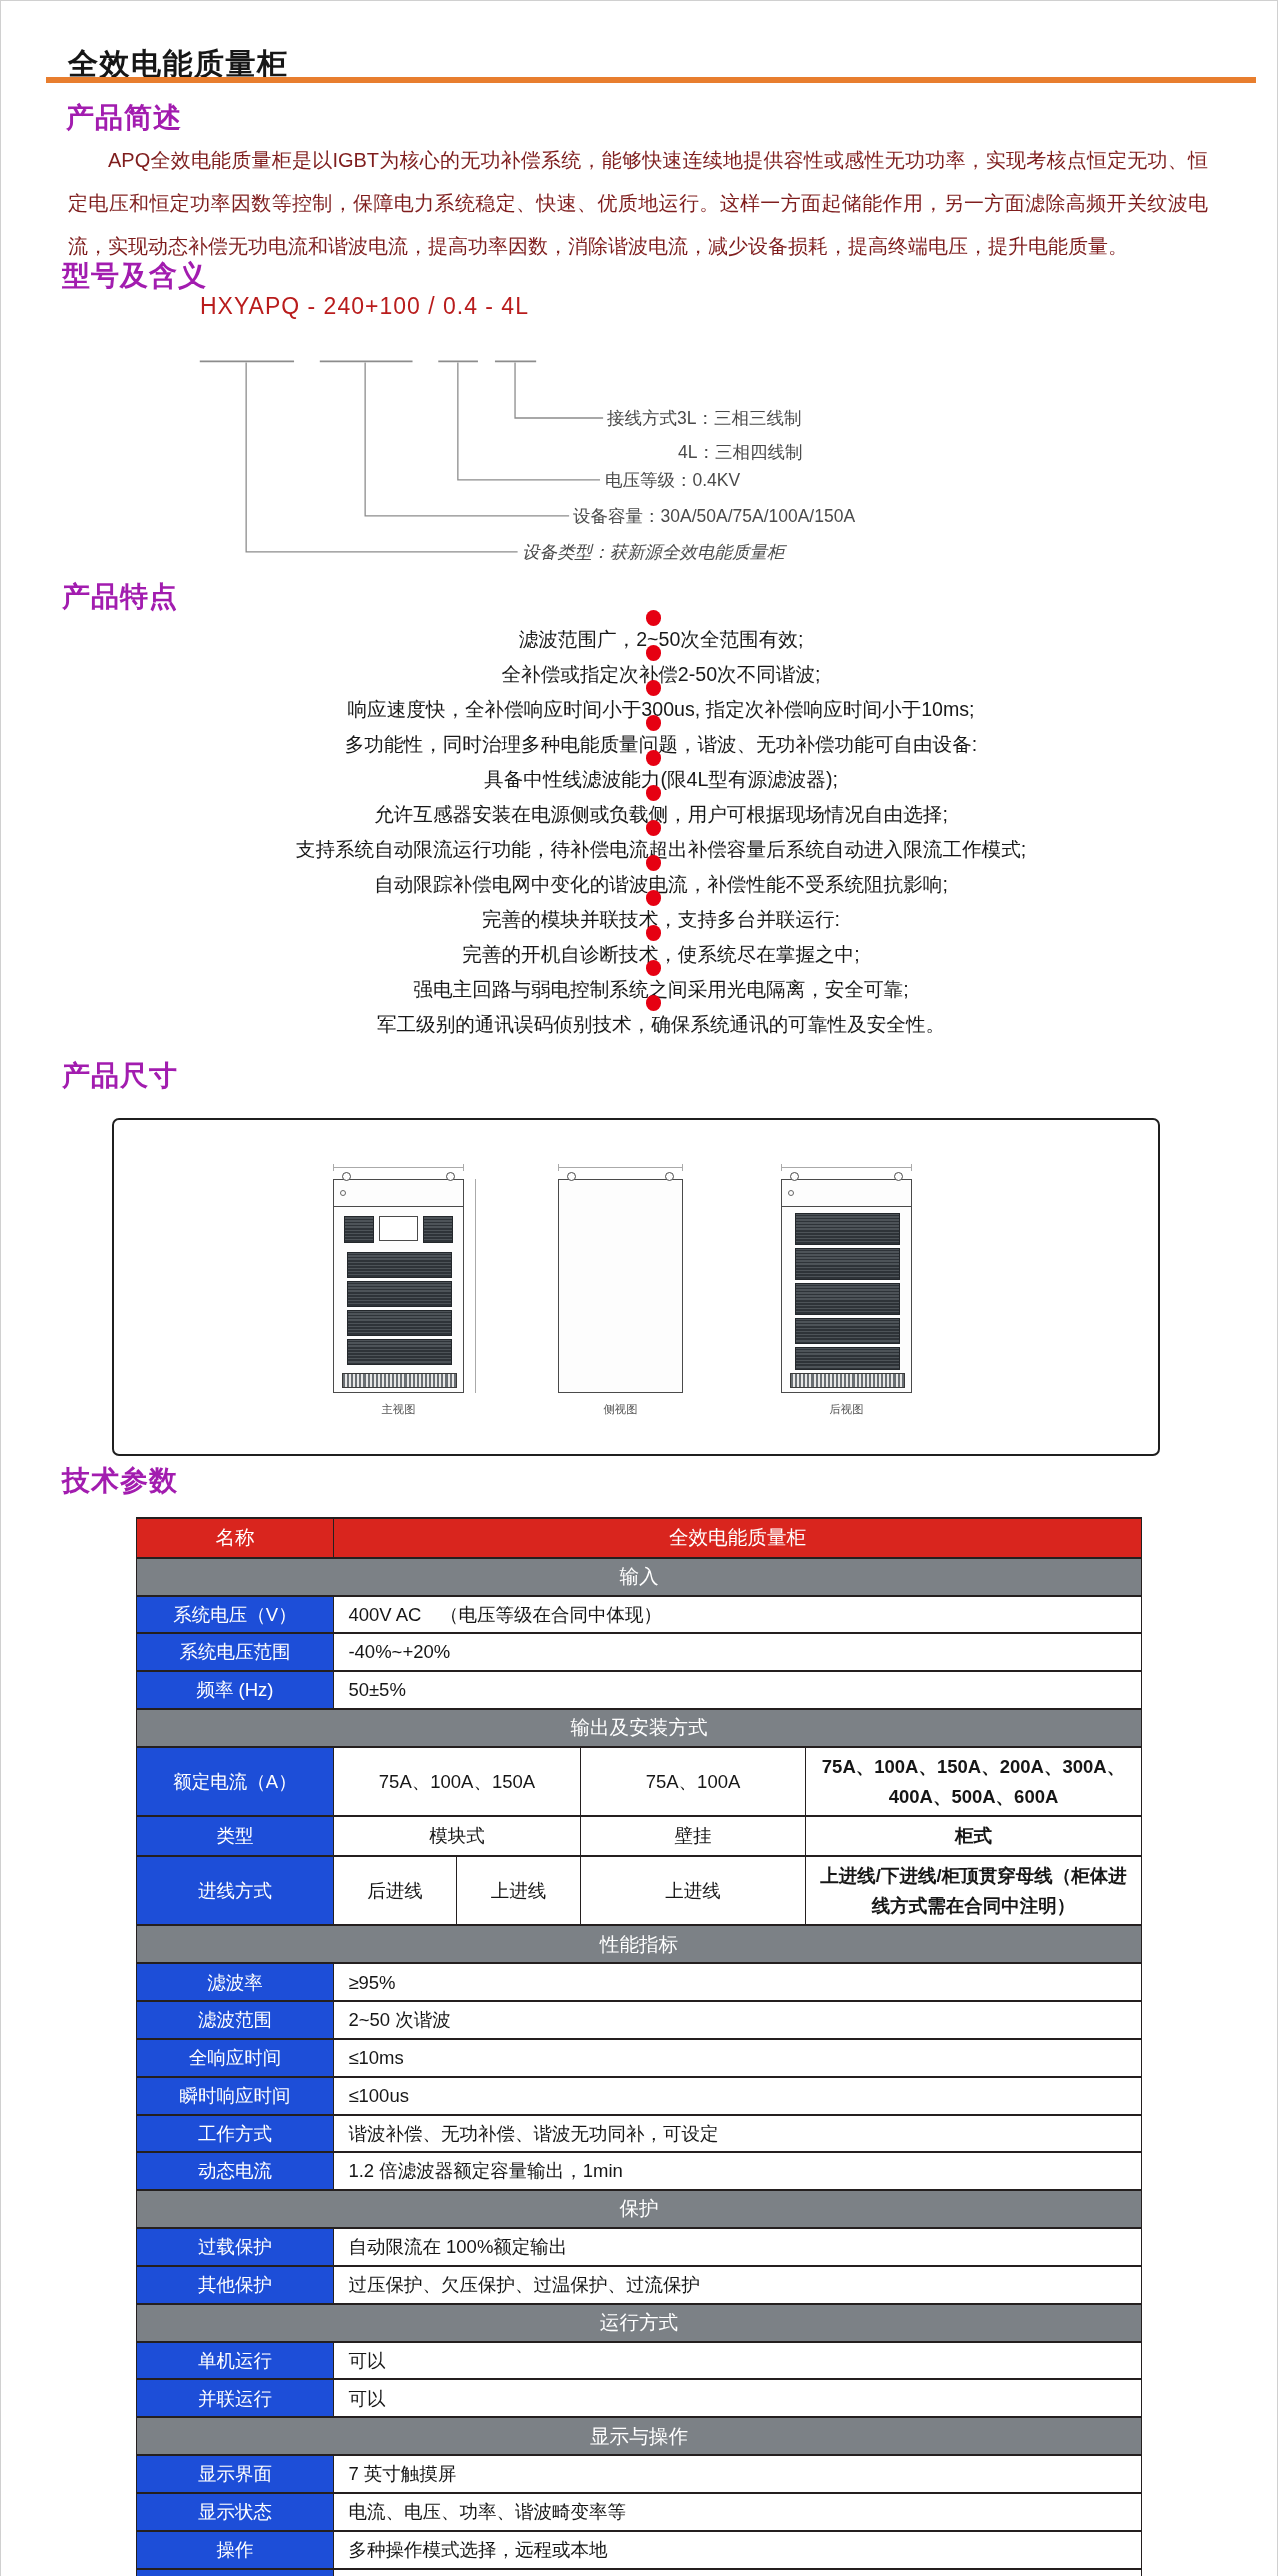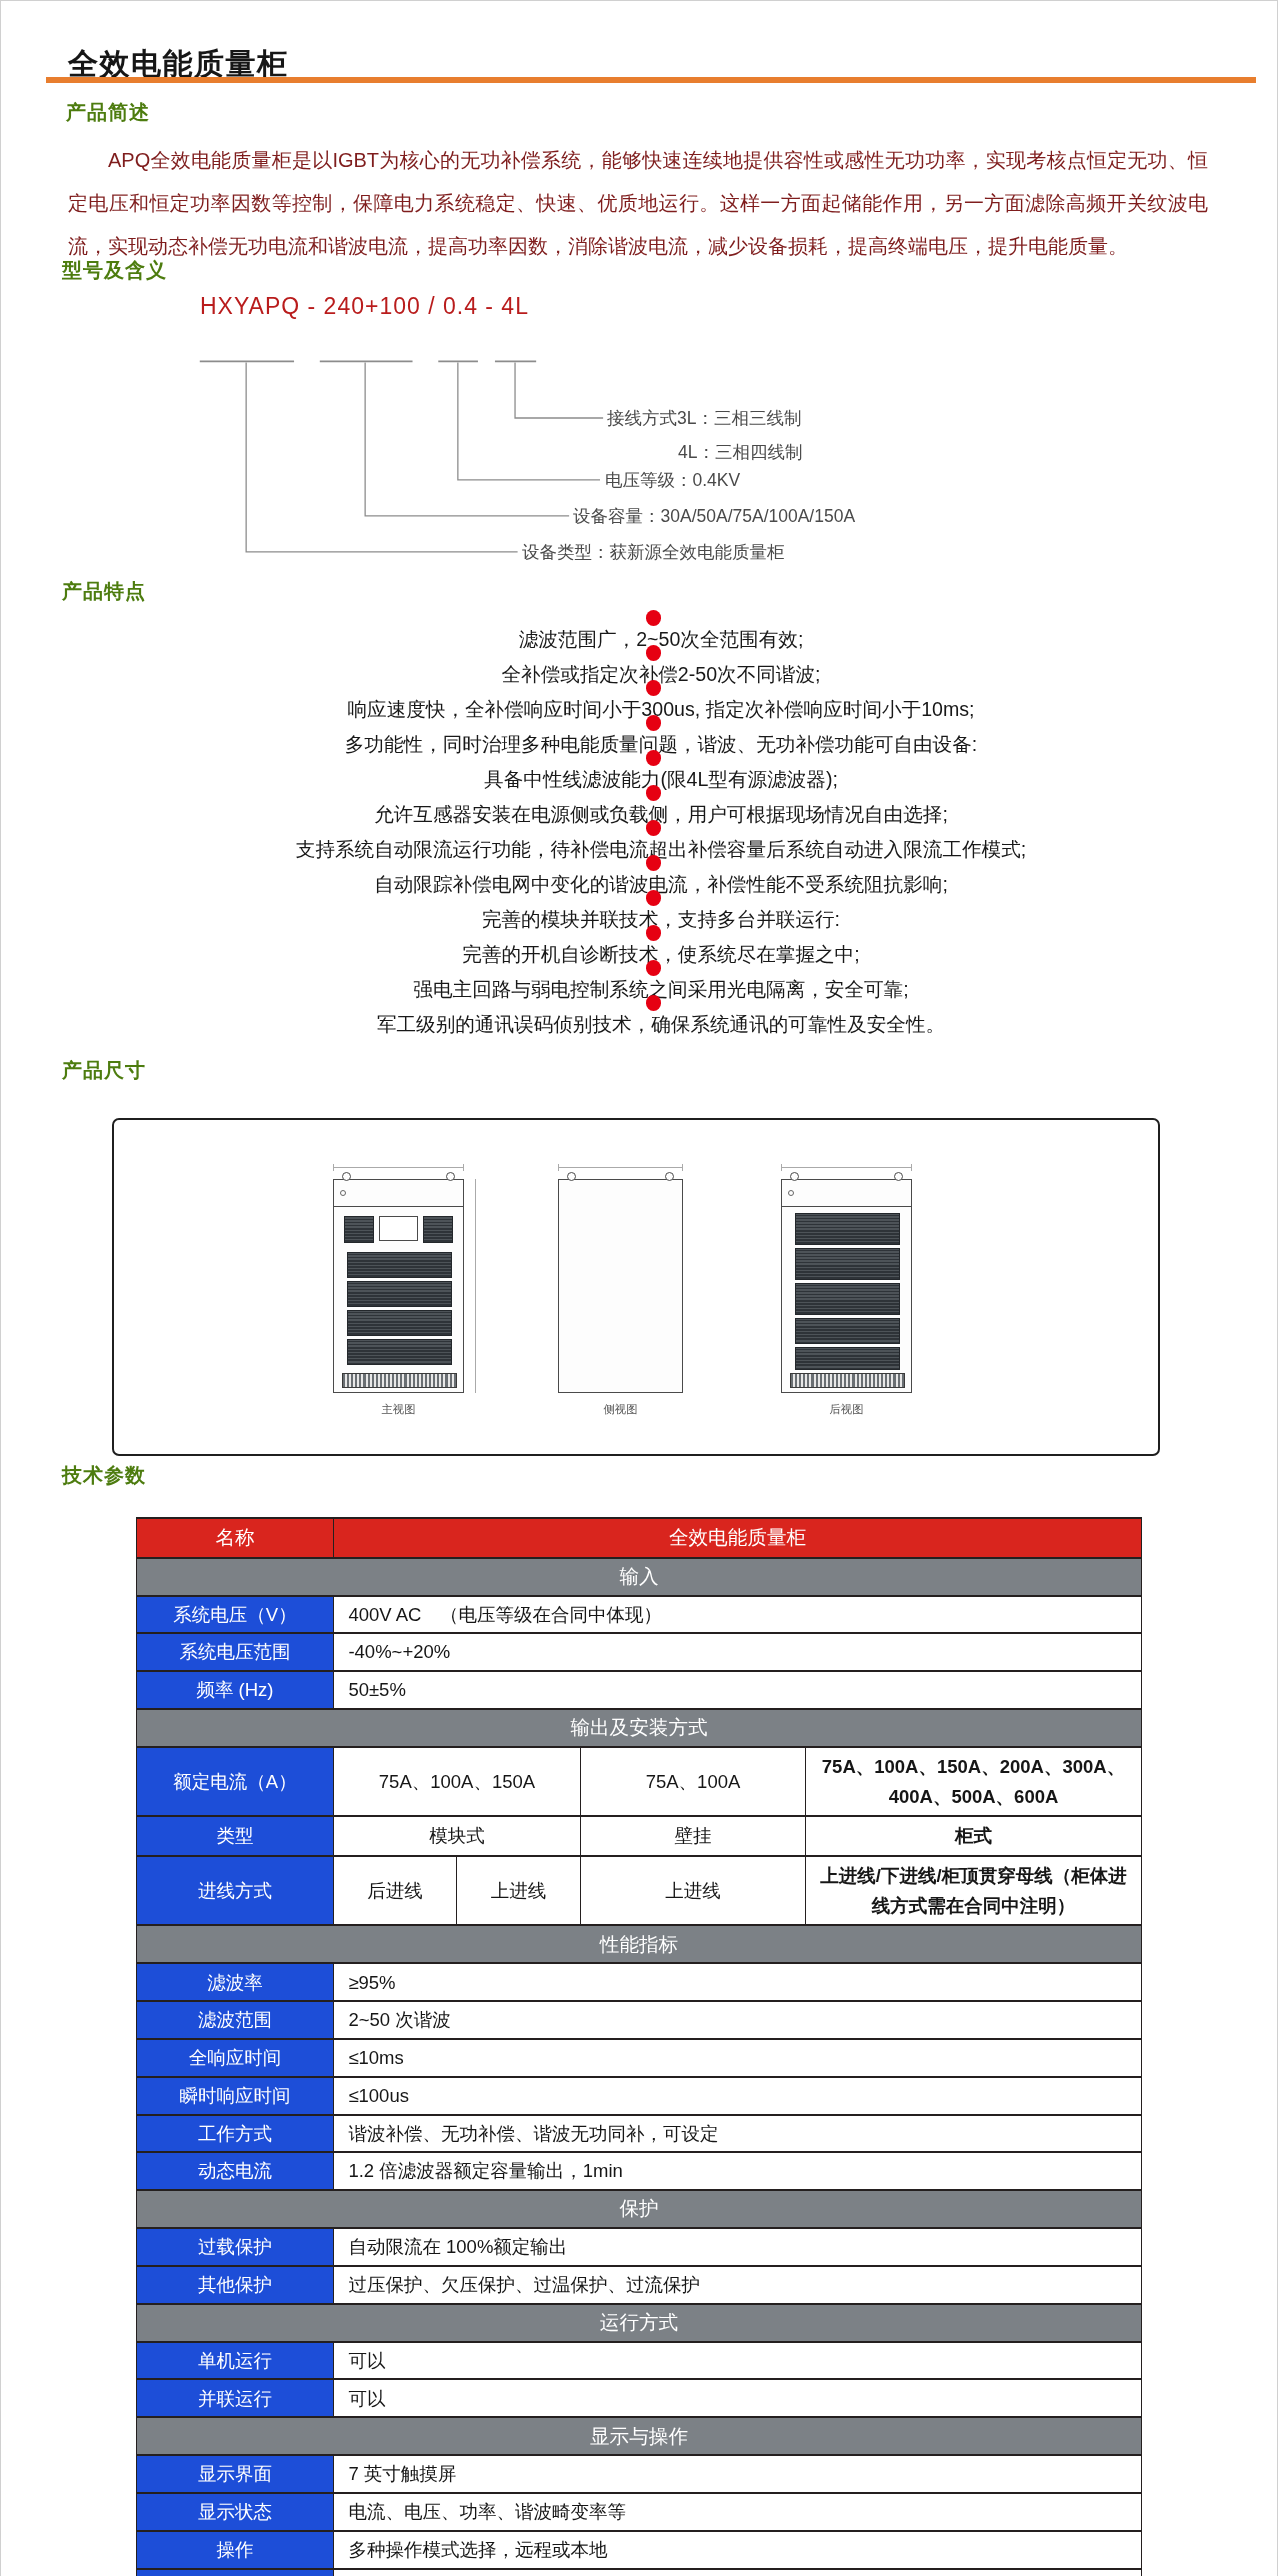--- a/index.html
+++ b/index.html
@@ -6,21 +6,21 @@
   .page {
     position:relative; width:1278px; height:3110px; background:#ffffff;
     border:0.5px solid #d0d0d0; box-sizing:border-box; overflow:hidden;
     font-family:"Liberation Sans","DejaVu Sans",sans-serif; color:#1a1a1a;
   }
   .abs { position:absolute; }
 
   .page-title { top:43px; left:67px; font-size:30px; font-weight:bold; color:#161616; letter-spacing:1.5px; }
   .orange-rule { top:76px; left:45px; width:1210px; height:6.2px; background:#E87E2E; }
 
-  .sec-heading { font-size:20px; font-weight:bold; color:#4d7c0f; letter-spacing:1px; }
+  .sec-heading { font-size:28px; font-weight:bold; color:#a21caf; letter-spacing:1px; }
   .h-overview { top:98px; left:65px; }
   .h-model    { top:256px; left:61px; }
   .h-features { top:577px; left:61px; }
   .h-dims     { top:1056px; left:61px; }
   .h-specs    { top:1461px; left:61px; }
 
   .overview-text {
     top:138px; left:67px; width:1140px; font-size:20px; line-height:43px;
     color:#7f1d1d; text-align:justify; text-indent:2em;
   }
@@ -99,21 +99,21 @@
         <polyline points="586,140 586,368 862,368"></polyline>
         <polyline points="406,140 406,438 802,438"></polyline>
         <polyline points="175,140 175,508 702,508"></polyline>
       </g>
     </svg>
     <div class="model-code">HXYAPQ - 240+100 / 0.4 - 4L</div>
     <div class="model-label" style="left:451px;  top:116px;">接线方式3L：三相三线制</div>
     <div class="model-label" style="left:522px; top:150px;">4L：三相四线制</div>
     <div class="model-label" style="left:449px;  top:178px;">电压等级：0.4KV</div>
     <div class="model-label" style="left:417px;  top:214px;">设备容量：30A/50A/75A/100A/150A</div>
-    <div class="model-label" style="left:366px;  top:250px;">设备类型：获新源全效电能质量柜</div>
+    <div class="model-label" style="left:366px;  top:250px;font-style:italic;">设备类型：获新源全效电能质量柜</div>
   </div>
 
   <div class="abs sec-heading h-features">产品特点</div>
   <ul class="abs plain-list feature-list">
       <li>
         <span class="dot"></span>
         <span>滤波范围广，2~50次全范围有效;</span>
       </li>
       <li>
         <span class="dot"></span>

